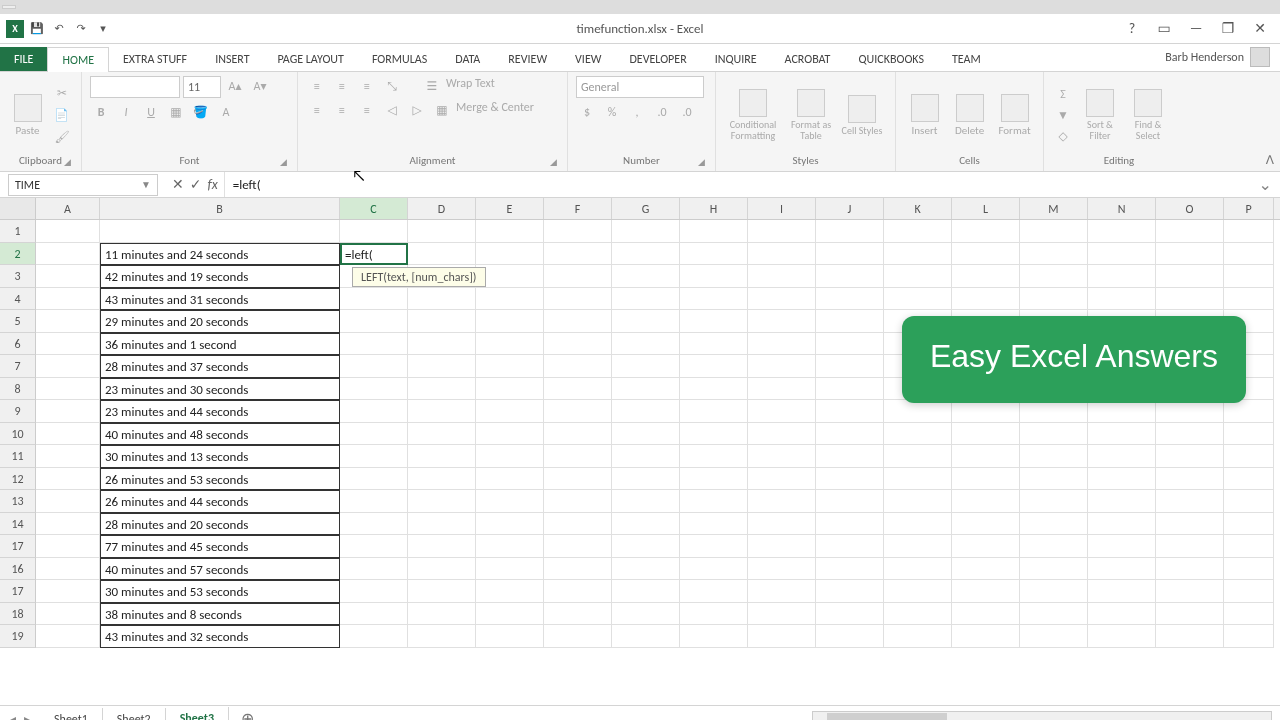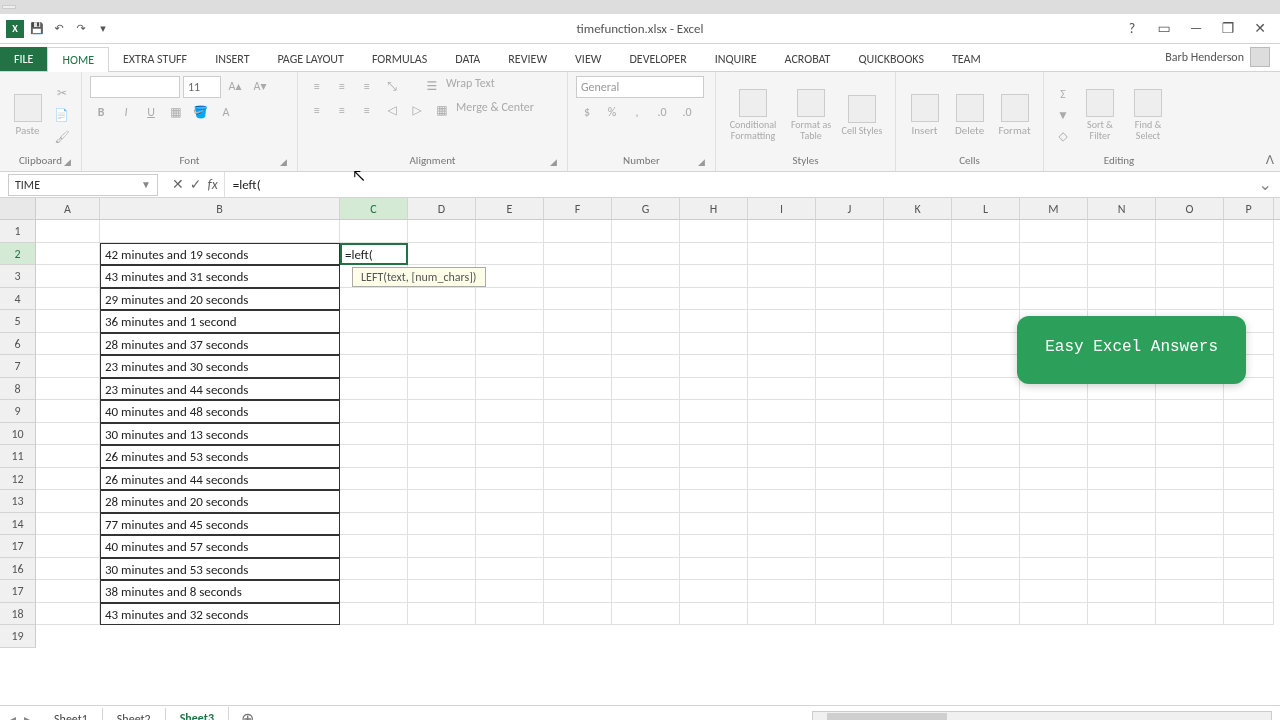--- a/index.html
+++ b/index.html
@@ -43,21 +43,21 @@
 .row-headers{width:36px}
 .row-h{height:22.5px;border-bottom:1px solid #d4d4d4;border-right:1px solid #ccc;text-align:center;font-size:12px;color:#555;line-height:22.5px;background:#f0f0f0}
 .row-h.active{background:#d4ead4;color:#217346}
 .cells{position:relative;flex:1}
 .cell-row{display:flex;height:22.5px}
 .cell{border-right:1px solid #e0e0e0;border-bottom:1px solid #e0e0e0;font-size:13px;padding:0 4px;line-height:22.5px;overflow:hidden;white-space:nowrap;color:#222}
 .cell.b{border:1px solid #333}
 .active-cell{position:absolute;border:2px solid #217346;background:#fff;font-size:13px;padding:0 3px;line-height:20px;color:#222}
 .tooltip{position:absolute;background:#fdfde8;border:1px solid #aaa;font-size:12px;padding:2px 8px;color:#555}
 .overlay-badge{position:absolute;background:#2ca05a;color:#fff;border-radius:12px;padding:22px 28px;text-align:center;box-shadow:0 2px 8px rgba(0,0,0,0.2)}
-.overlay-badge .t1{font-family:Liberation Mono, monospace;font-size:16px;margin-bottom:6px}
+.overlay-badge .t1{font-family:Liberation Sans, sans-serif;font-size:32px;margin-bottom:6px}
 .overlay-badge .t2{font-family:Georgia,serif;font-size:19px}
 .sheet-tabs{height:26px;border-top:1px solid #d4d4d4;display:flex;align-items:center;background:#fff;font-size:12px}
 .nav-arrows{padding:0 10px;display:flex;gap:8px;color:#888}
 .sheet-tab{padding:4px 14px;border-right:1px solid #d4d4d4;color:#444;cursor:pointer}
 .sheet-tab.active{background:#fff;border-bottom:2px solid #217346;color:#217346;font-weight:bold}
 .add-sheet{padding:0 12px;color:#777;font-size:16px}
 .hscroll{margin-left:auto;width:460px;height:16px;background:#f0f0f0;border:1px solid #ccc;position:relative;margin-right:8px}
 .hscroll::before{content:"";position:absolute;left:14px;width:120px;top:1px;bottom:1px;background:#cfcfcf}
 .cursor{position:absolute;left:352px;top:166px;font-size:16px;color:#000;z-index:50;pointer-events:none}
 .tab-strip-fragments{position:absolute;top:0;left:0;height:14px;width:100%;background:#ddd;display:flex;gap:2px;overflow:hidden;font-size:9px;color:#666;align-items:center;padding-left:2px}
@@ -304,20 +304,38 @@
           <div class="cell" style="width:68px"></div>
           <div class="cell" style="width:68px"></div>
           <div class="cell" style="width:68px"></div>
           <div class="cell" style="width:68px"></div>
           <div class="cell" style="width:68px"></div>
           <div class="cell" style="width:68px"></div>
           <div class="cell" style="width:50px"></div>
         </div>
         <div class="cell-row">
           <div class="cell" style="width:64px"></div>
+          <div class="cell b" style="width:240px">11 minutes and 24 seconds</div>
+          <div class="cell" style="width:68px"></div>
+          <div class="cell" style="width:68px"></div>
+          <div class="cell" style="width:68px"></div>
+          <div class="cell" style="width:68px"></div>
+          <div class="cell" style="width:68px"></div>
+          <div class="cell" style="width:68px"></div>
+          <div class="cell" style="width:68px"></div>
+          <div class="cell" style="width:68px"></div>
+          <div class="cell" style="width:68px"></div>
+          <div class="cell" style="width:68px"></div>
+          <div class="cell" style="width:68px"></div>
+          <div class="cell" style="width:68px"></div>
+          <div class="cell" style="width:68px"></div>
+          <div class="cell" style="width:50px"></div>
+        </div>
+        <div class="cell-row">
+          <div class="cell" style="width:64px"></div>
           <div class="cell b" style="width:240px">42 minutes and 19 seconds</div>
           <div class="cell" style="width:68px"></div>
           <div class="cell" style="width:68px"></div>
           <div class="cell" style="width:68px"></div>
           <div class="cell" style="width:68px"></div>
           <div class="cell" style="width:68px"></div>
           <div class="cell" style="width:68px"></div>
           <div class="cell" style="width:68px"></div>
           <div class="cell" style="width:68px"></div>
           <div class="cell" style="width:68px"></div>

